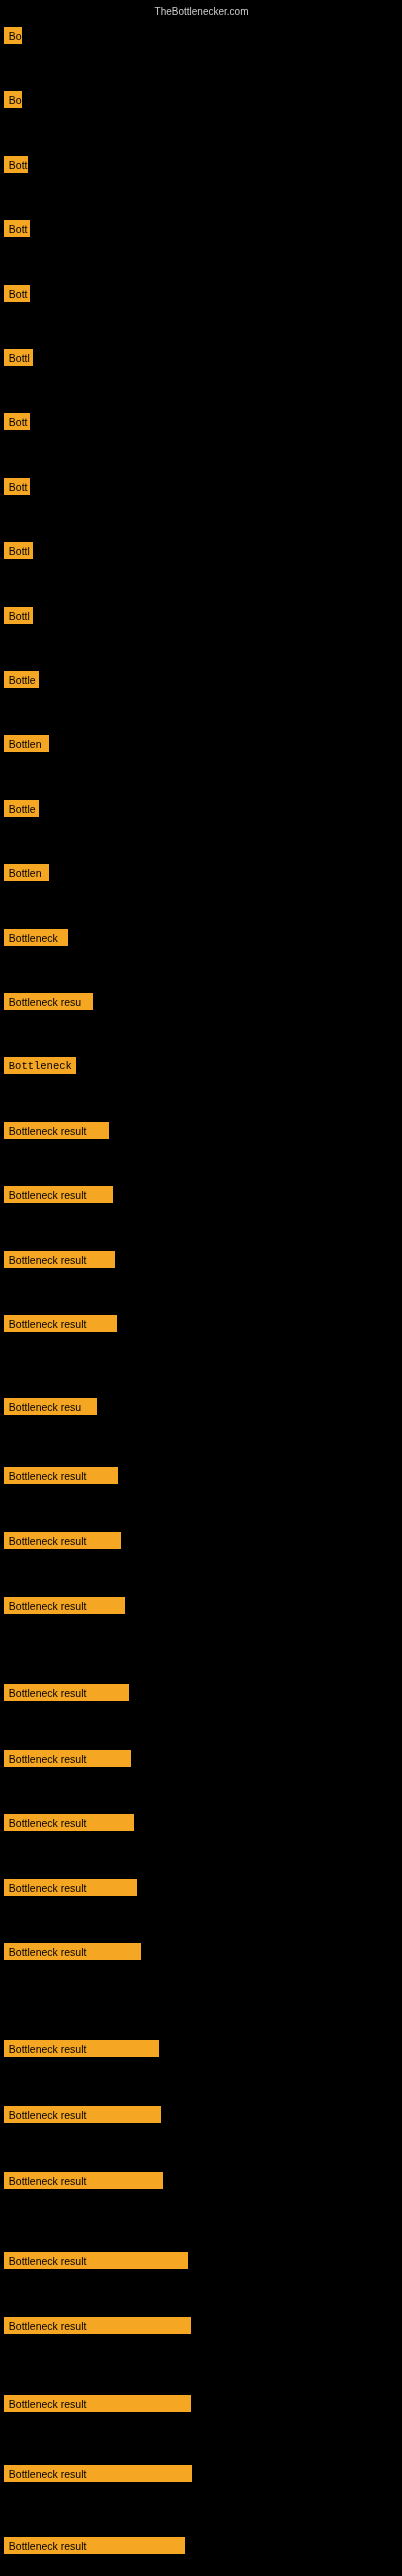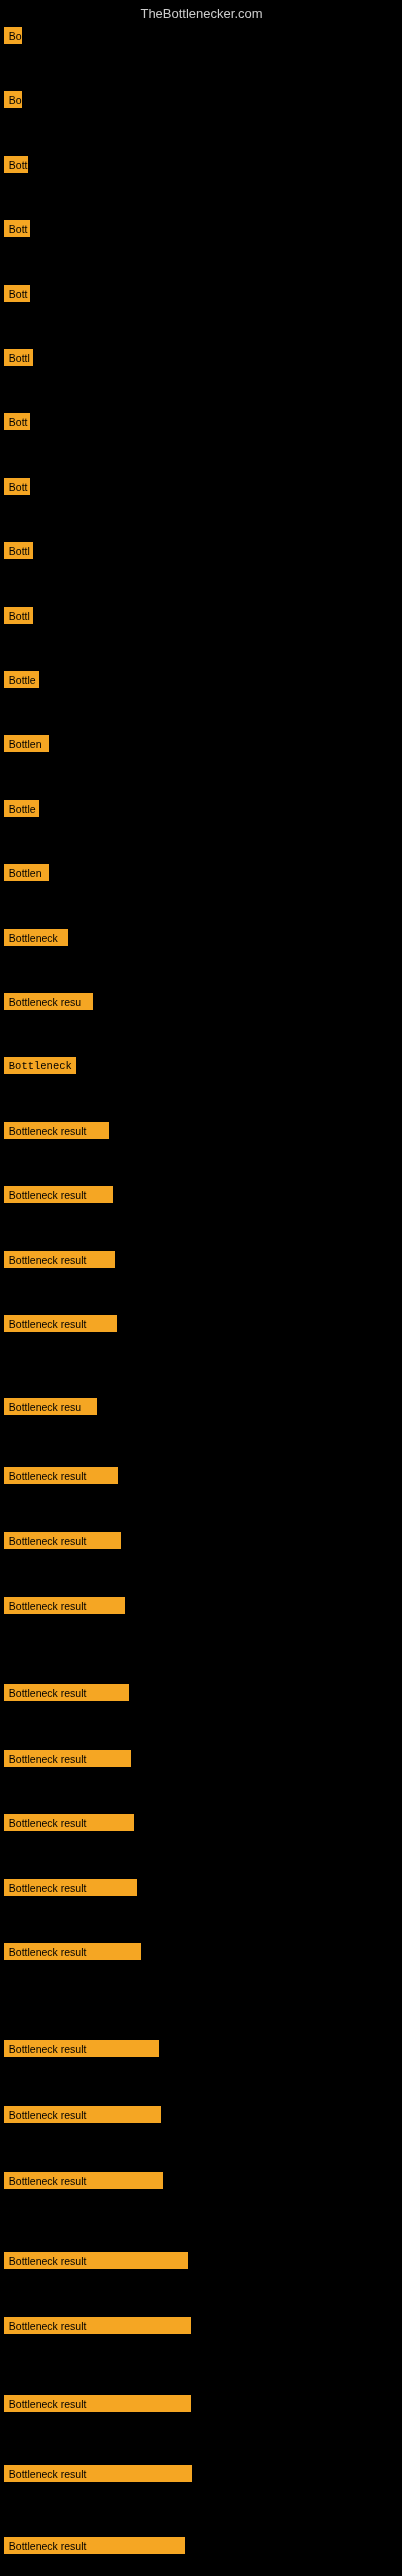--- a/index.html
+++ b/index.html
@@ -9,21 +9,21 @@
     }
     body {
       width: 403px;
       min-height: 2576px;
       background-color: #000000;
       font-family: Arial, sans-serif;
       position: relative;
     }
     .site-title {
       color: #cccccc;
-      font-size: 13px;
+      font-size: 10px;
       text-align: center;
       padding: 6.4px 0;
       position: absolute;
       top: 0;
       left: 0;
       right: 0;
     }
     .items-container {
       position: absolute;
       top: 24px;

